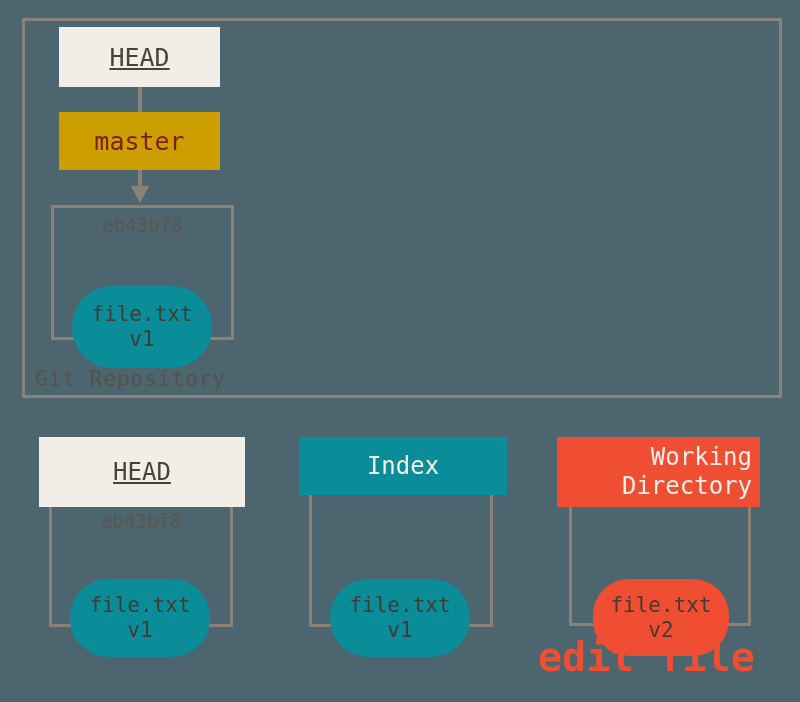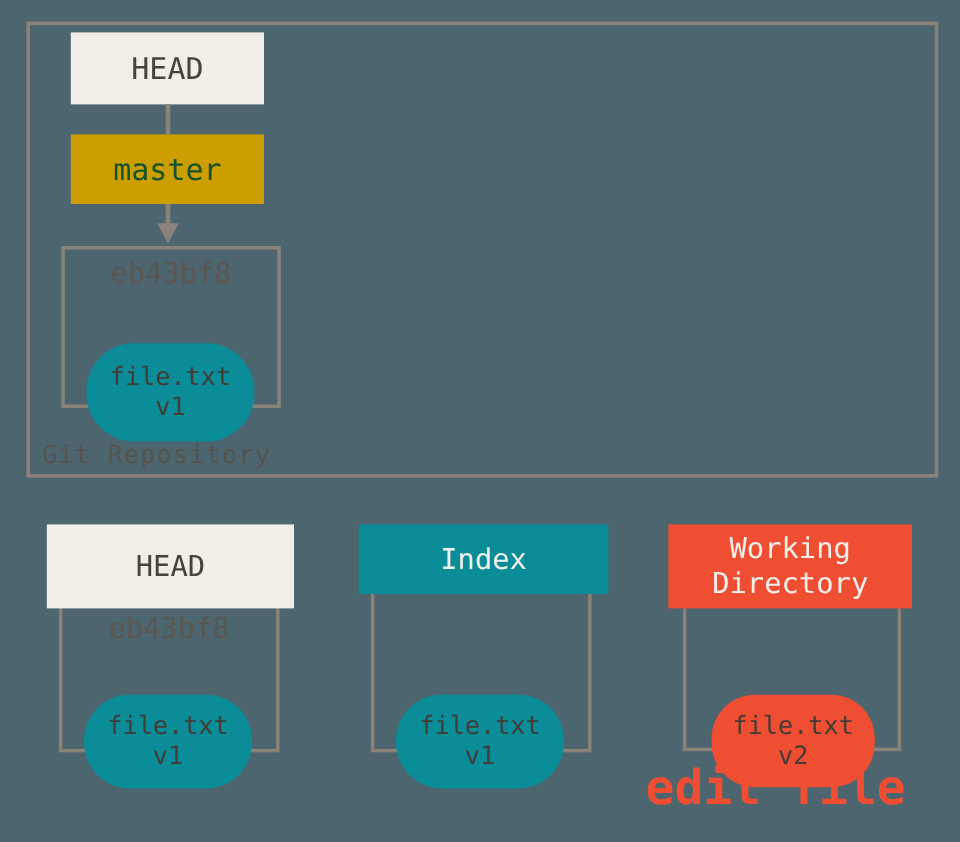--- a/index.html
+++ b/index.html
@@ -17,22 +17,22 @@
   }
   .repo-label{
     position:absolute;left:10px;bottom:4px;
     font-size:21px;color:#57524B;letter-spacing:1px;
   }
   
   .label-box{
     position:absolute;display:flex;align-items:center;justify-content:center;
     text-align:center;font-size:24px;box-sizing:border-box;line-height:29px;
   }
-  .bg-white{background:#F0EEE6;color:#47423C;}
-  .bg-gold{background:#CC9E00;color:#14532d;}
+  .bg-white{background:#F0EEE6;color:#47423C;text-decoration:underline;}
+  .bg-gold{background:#CC9E00;color:#7f1d1d;}
   .bg-teal{background:#0A8C99;color:#F2F0EB;}
   .bg-red{background:#F04E32;color:#F2F0EB;}
   .outline-box{
     position:absolute;border:3px solid #8A8178;box-sizing:border-box;
   }
   
   .connector{position:absolute;width:4px;background:#8A8178;}
   .arrowhead{
     position:absolute;width:0;height:0;
     border-left:9px solid transparent;border-right:9px solid transparent;
@@ -41,21 +41,21 @@
   
   .blob{
     position:absolute;display:flex;flex-direction:column;
     align-items:center;justify-content:center;
     font-size:21px;line-height:25px;color:#413C36;margin-top:44px;
   }
   .blob.teal{background:#0A8C99;}
   .blob.red{background:#F04E32;}
   .hash-label{
     position:absolute;text-align:center;
-    font-size:24px;color:#5B564F;
+    font-size:19px;color:#5B564F;
   }
   .edit-file{
     position:absolute;left:538px;top:634px;
     font-size:40px;font-weight:bold;color:#F04E32;letter-spacing:0px;
     white-space:nowrap;
   }
 </style>
 </head>
 <body>
 
@@ -91,21 +91,21 @@
   </div>
 
   <div class="outline-box" style="left:309px;top:470px;width:184px;height:157px;"></div>
   <div class="label-box bg-teal" style="left:299px;top:437px;width:208px;height:58px;">Index</div>
   <div class="blob teal" style="left:330px;top:535px;width:140px;height:78px;border-radius:38px;">
     <span>file.txt</span>
     <span>v1</span>
   </div>
 
   <div class="outline-box" style="left:569px;top:470px;width:182px;height:156px;"></div>
-  <div class="label-box bg-red" style="left:557px;top:437px;width:203px;height:70px;padding:0 8px;">Working Directory</div>
+  <div class="label-box bg-red" style="left:557px;top:437px;width:203px;height:70px;padding:0 8px;text-align:right;">Working Directory</div>
   <div class="blob red" style="left:593px;top:535px;width:136px;height:77px;border-radius:36px;">
     <span>file.txt</span>
     <span>v2</span>
   </div>
 
   <div class="edit-file">edit file</div>
 
 </div>
 
 </body></html>

